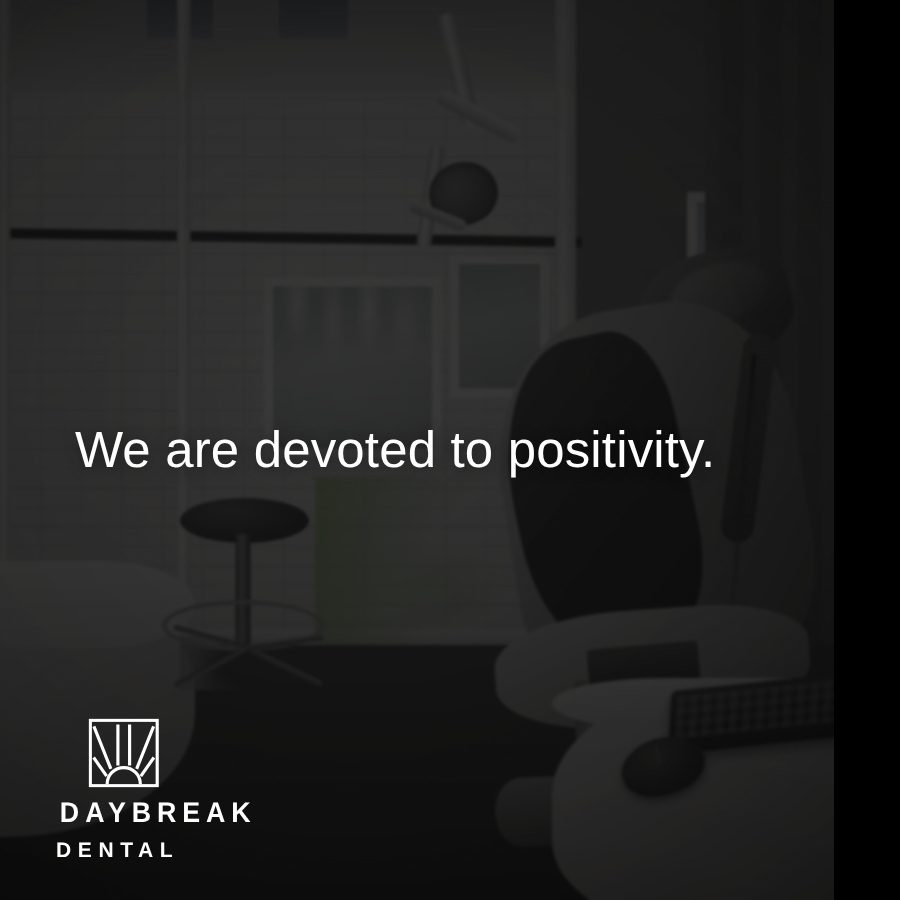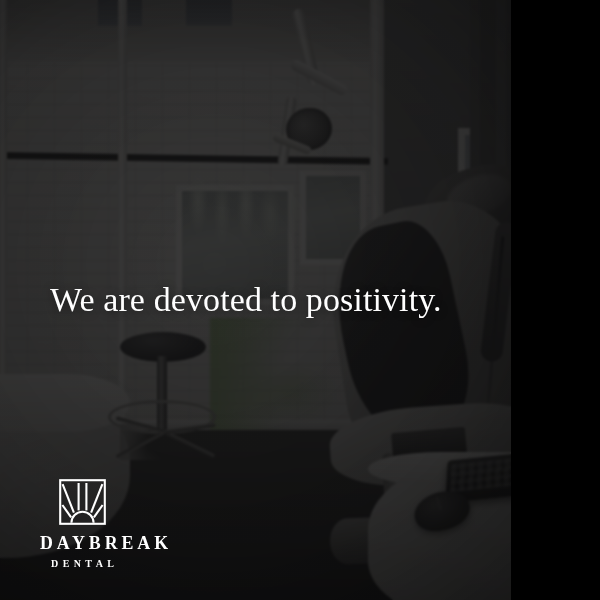--- a/index.html
+++ b/index.html
@@ -7,24 +7,24 @@
 
   html, body {
     width: 600px;
     height: 600px;
     background: #000;
     overflow: hidden;
   }
 
   .slide {
     position: relative;
-    width: 511px;
+    width: 556px;
     height: 600px;
     overflow: hidden;
-    font-family: Liberation Serif, serif;
+    font-family: Liberation Sans, sans-serif;
     background: #0f172a;
   }
 
   
   .photo {
     position: absolute;
     inset: 0;
     overflow: hidden;
     
     background:
@@ -472,23 +472,22 @@
     font-size: 19px;
     font-weight: 700;
     letter-spacing: 4.2px;
     line-height: 1;
     margin-top: 8px;
     text-indent: 4.2px;
     transform: scaleX(0.94);
   }
   .logo-sub {
     display: block;
-    text-align: center;
     color: #ffffff;
-    font-size: 10px;
+    font-size: 14px;
     font-weight: 700;
     letter-spacing: 4.4px;
     line-height: 1;
     margin-top: 7px;
     text-indent: 4.4px;
   }
 </style>
 </head>
 <body>
 

